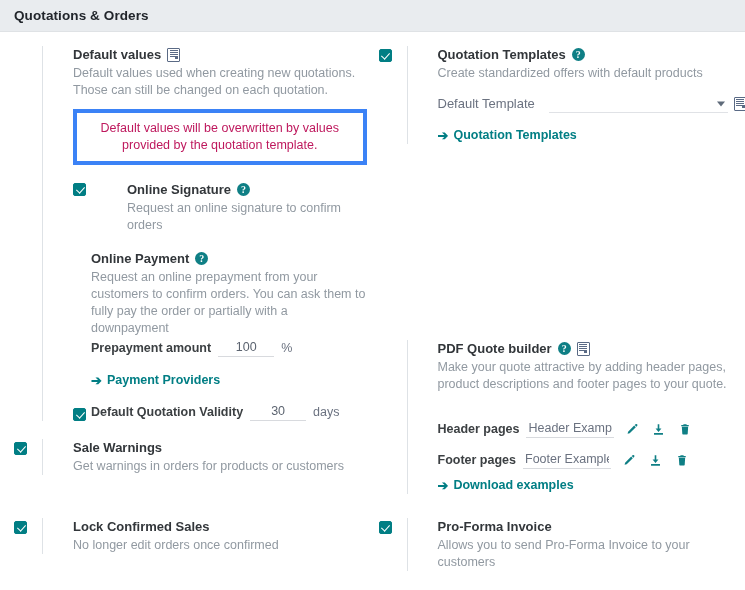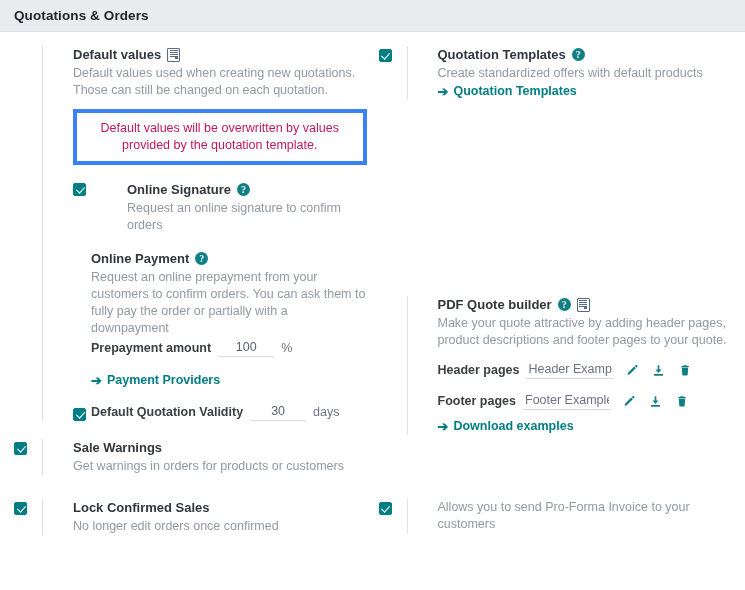--- a/index.html
+++ b/index.html
@@ -377,39 +377,47 @@
         <div class="cb-cell">
           <div class="checkbox"></div>
         </div>
         <div class="setting-content">
           <div class="setting-title">
             <span>Quotation Templates</span>
             <span class="icon-help">?</span>
           </div>
           <div class="setting-desc">Create standardized offers with default products</div>
 
+          <div class="m2o-row">
+            <span class="m2o-label">Default Template</span>
+            <span class="m2o-field">
+              <input class="m2o-input" type="text" value="" style="">
+              <span class="m2o-caret"></span>
+            </span>
+            <span class="icon-internal"></span>
+          </div>
 
           <a class="int-link">
             <span class="arrow-glyph">➔</span>
             <span>Quotation Templates</span>
           </a>
         </div>
       </div>
 
       <div class="setting-block" style="margin-top:196px;">
         <div class="cb-cell empty"></div>
         <div class="setting-content">
           <div class="setting-title">
             <span>PDF Quote builder</span>
             <span class="icon-help">?</span>
             <span class="icon-internal"></span>
           </div>
           <div class="setting-desc wide">Make your quote attractive by adding header pages, product descriptions and footer pages to your quote.</div>
 
-          <div class="field-row" style="margin-top:12px;">
+          <div class="field-row" style="margin-top:27px;">
             <span class="field-label">Header pages</span>
             <input class="text-input" type="text" value="Header Example" style="">
             <span class="act-icons">
               <span class="act-ico">
                 <svg width="13" height="13" viewBox="0 0 16 16" fill="#0f7f85">
                     <path d="M12.9 1.6a1.4 1.4 0 0 1 2 2l-.9.9-2-2 .9-.9zM11.3 3.2l2 2-7.5 7.5-2.6.6.6-2.6 7.5-7.5z"></path>
                   </svg>
               </span>
               <span class="act-ico">
                 <svg width="13" height="13" viewBox="0 0 16 16" fill="#0f7f85">
@@ -473,19 +481,22 @@
         </div>
       </div>
     </div>
 
     <div class="settings-col">
       <div class="setting-block">
         <div class="cb-cell">
           <div class="checkbox"></div>
         </div>
         <div class="setting-content">
+          <div class="setting-title">
+            <span>Pro-Forma Invoice</span>
+          </div>
           <div class="setting-desc">Allows you to send Pro-Forma Invoice to your customers</div>
         </div>
       </div>
     </div>
 
   </div>
 </div>
 
 </body></html>

